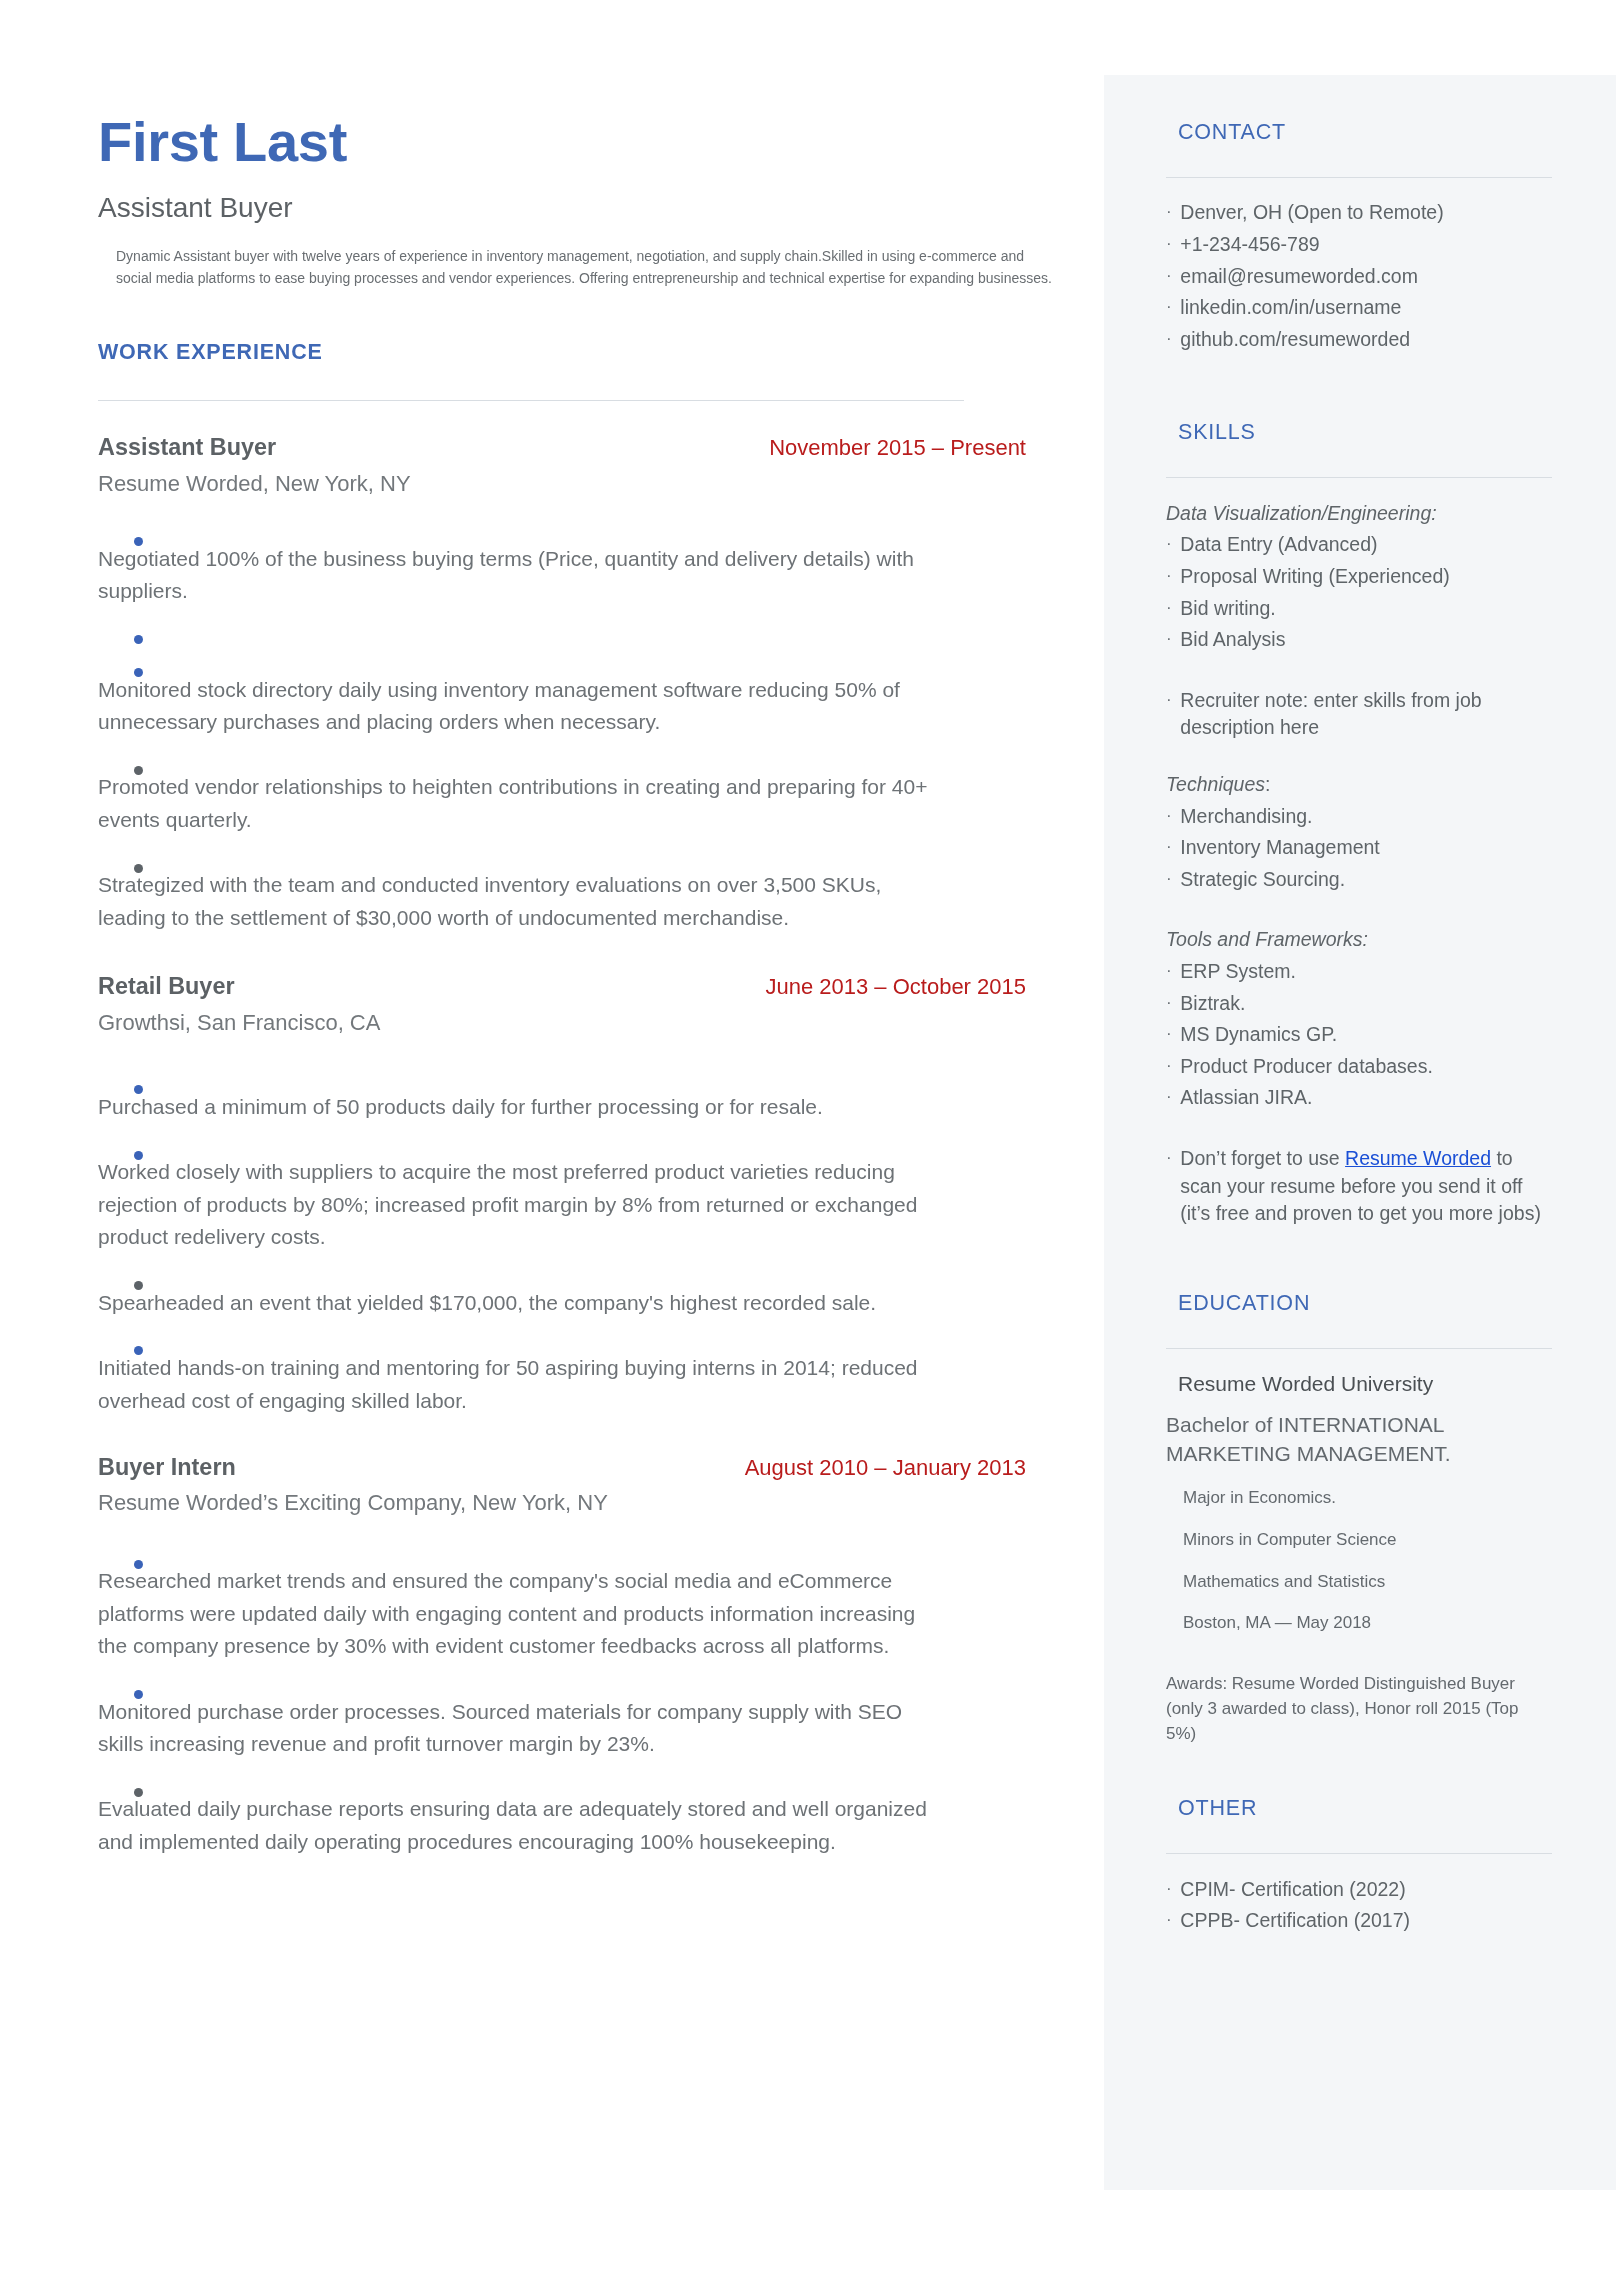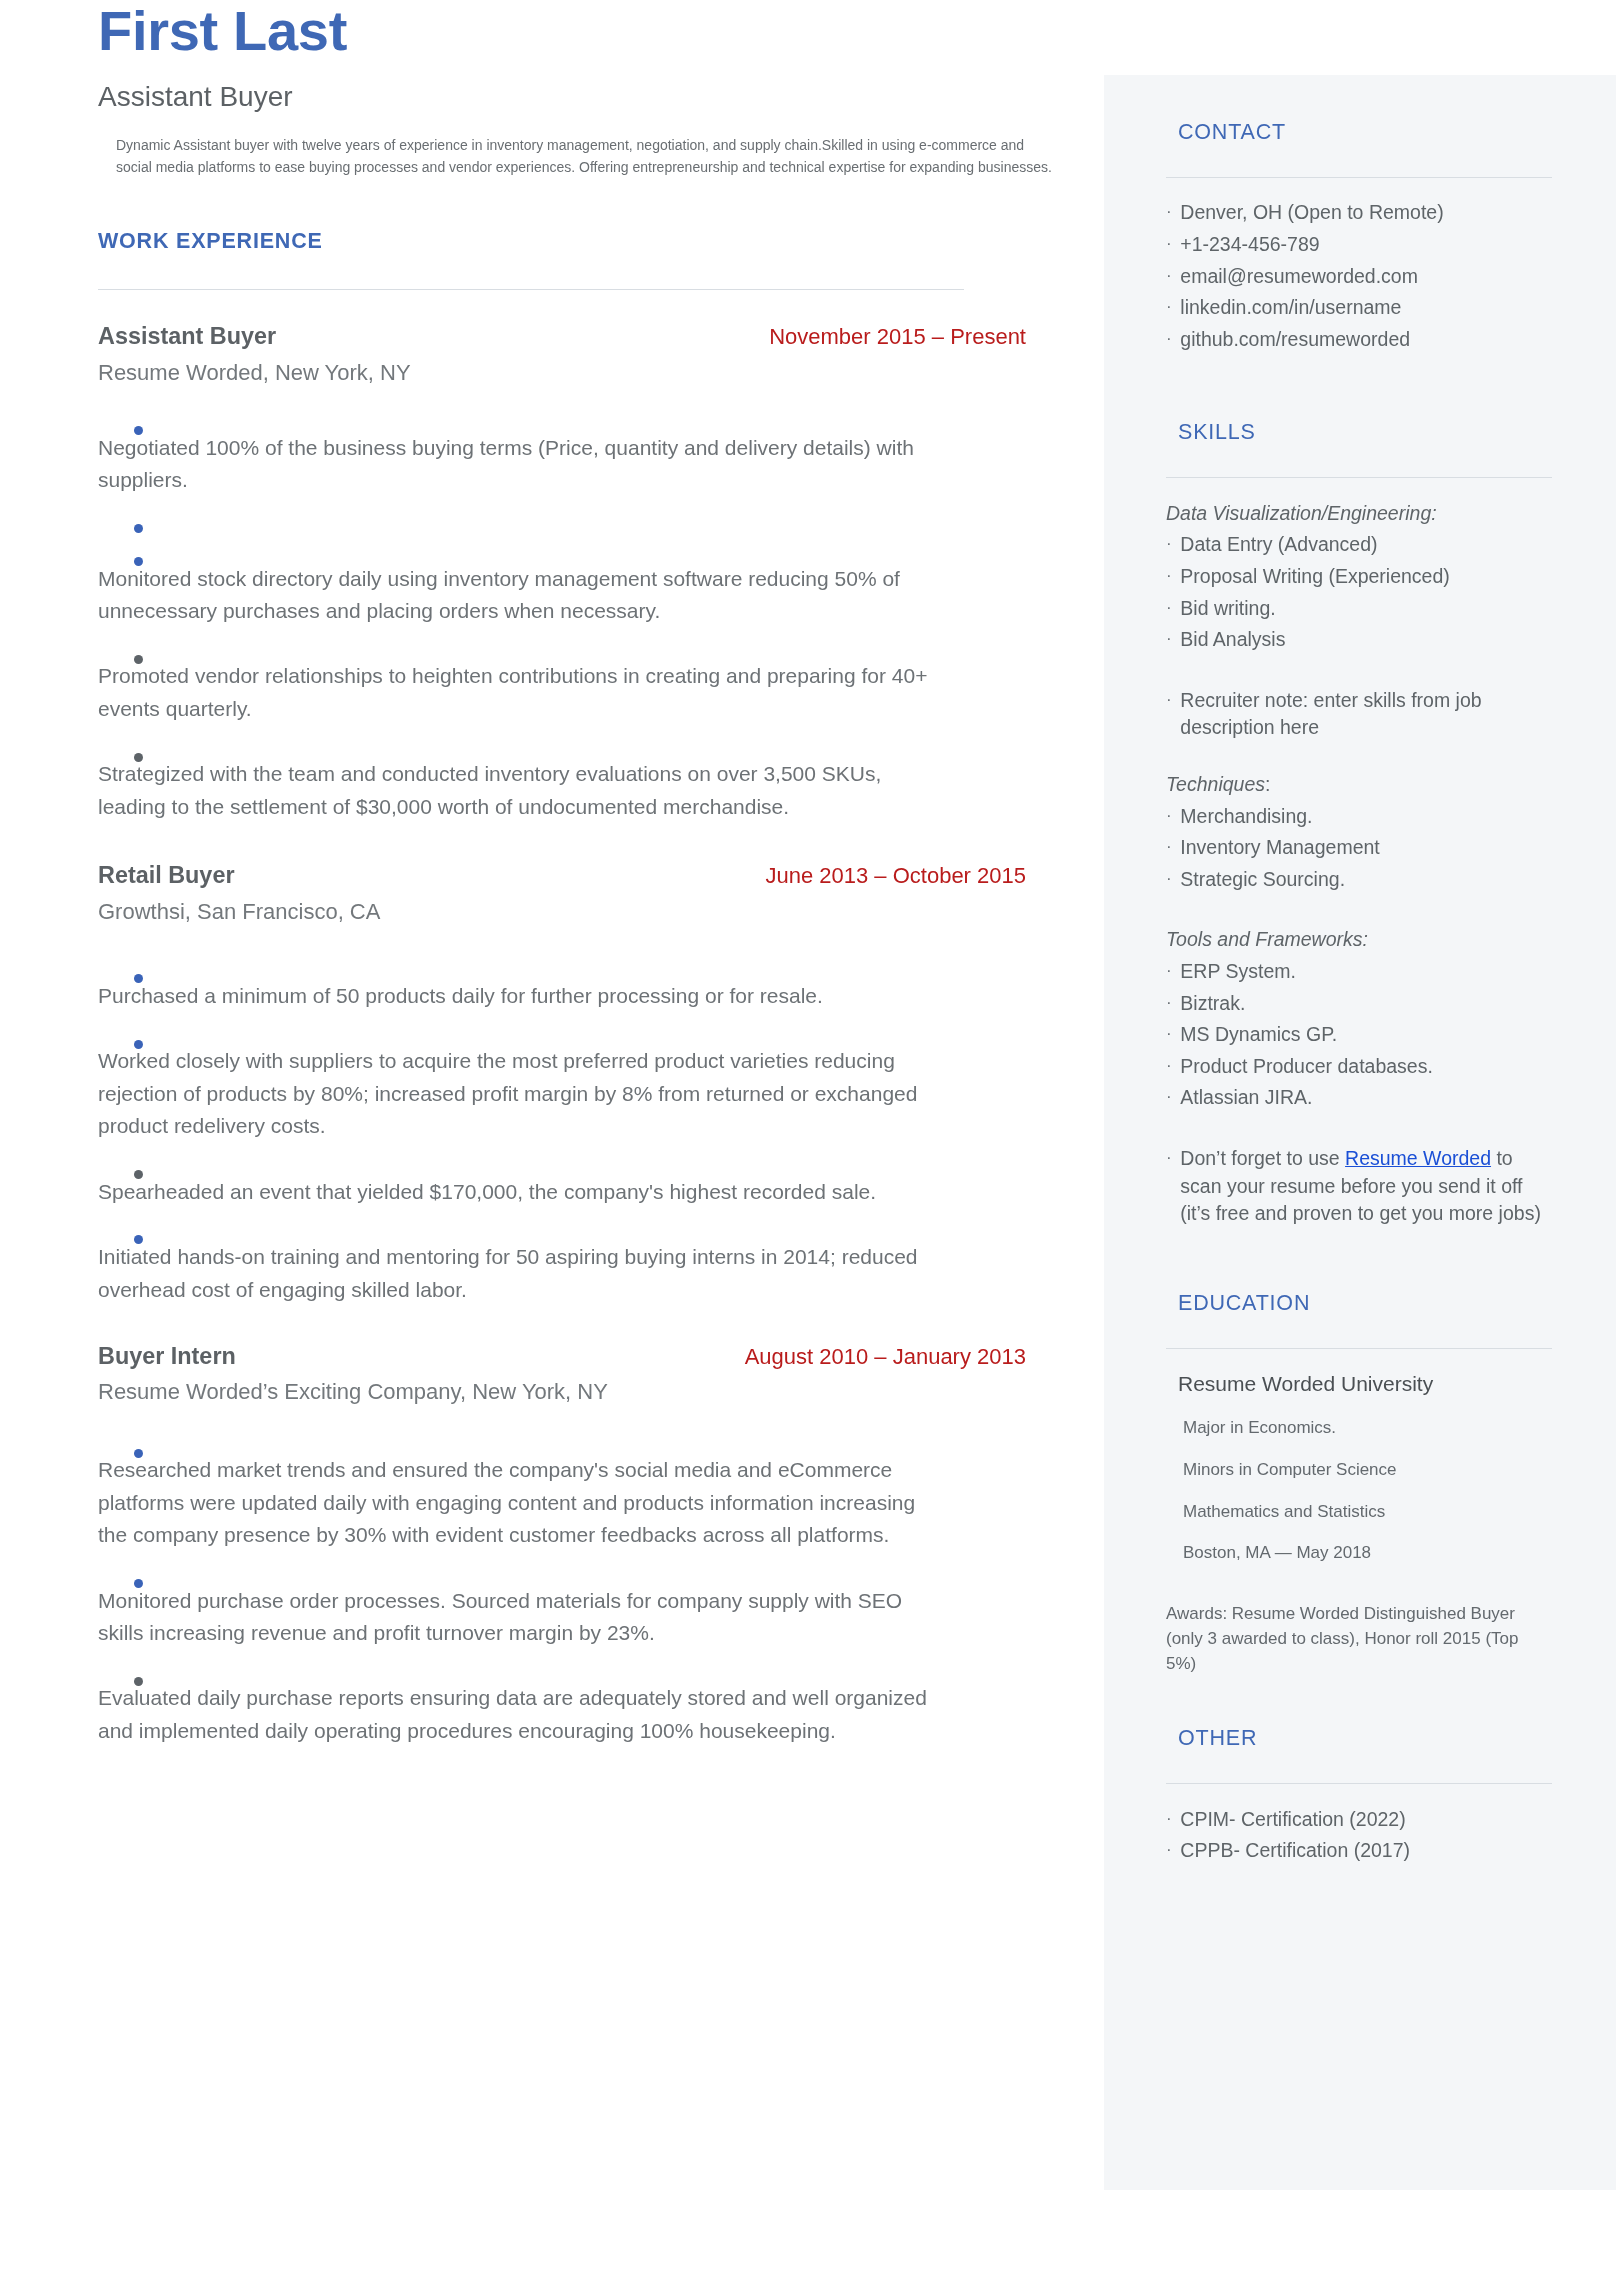--- a/index.html
+++ b/index.html
@@ -120,20 +120,21 @@
     line-height: 1.45;
     margin: 0;
   }
 
   
   .main {
     position: absolute;
     left: 98px;
     top: 0;
     width: 964px;
+    padding-top: 111px;
     box-sizing: border-box;
   }
   .name {
     color: #3f68b5;
     font-size: 56px;
     font-weight: bold;
     letter-spacing: -0.3px;
     margin: 0;
     line-height: 1.1;
   }
@@ -432,20 +433,21 @@
           <span><span>Don’t forget to use </span><a class="link-rw" href="#">Resume Worded</a><span> to scan your resume before you send it off (it’s free and proven to get you more jobs)</span></span>
         </div>
     </div>
 
     <div class="gap-xl"></div>
 
     <div class="side-section">
       <h2 class="side-head">EDUCATION</h2>
       <div class="side-rule"></div>
       <div class="edu-school">Resume Worded University</div>
+      <div class="edu-degree">Bachelor of INTERNATIONAL MARKETING MANAGEMENT.</div>
       <div class="edu-minor">Major in Economics.</div>
       <div class="edu-minor">Minors in Computer Science</div>
       <div class="edu-minor">Mathematics and Statistics</div>
       <div class="edu-minor">Boston, MA — May 2018</div>
       <div class="gap-sm"></div>
       <div class="edu-awards">Awards: Resume Worded Distinguished Buyer (only 3 awarded to class), Honor roll 2015 (Top 5%)</div>
     </div>
 
     <div class="gap-lg"></div>
 

